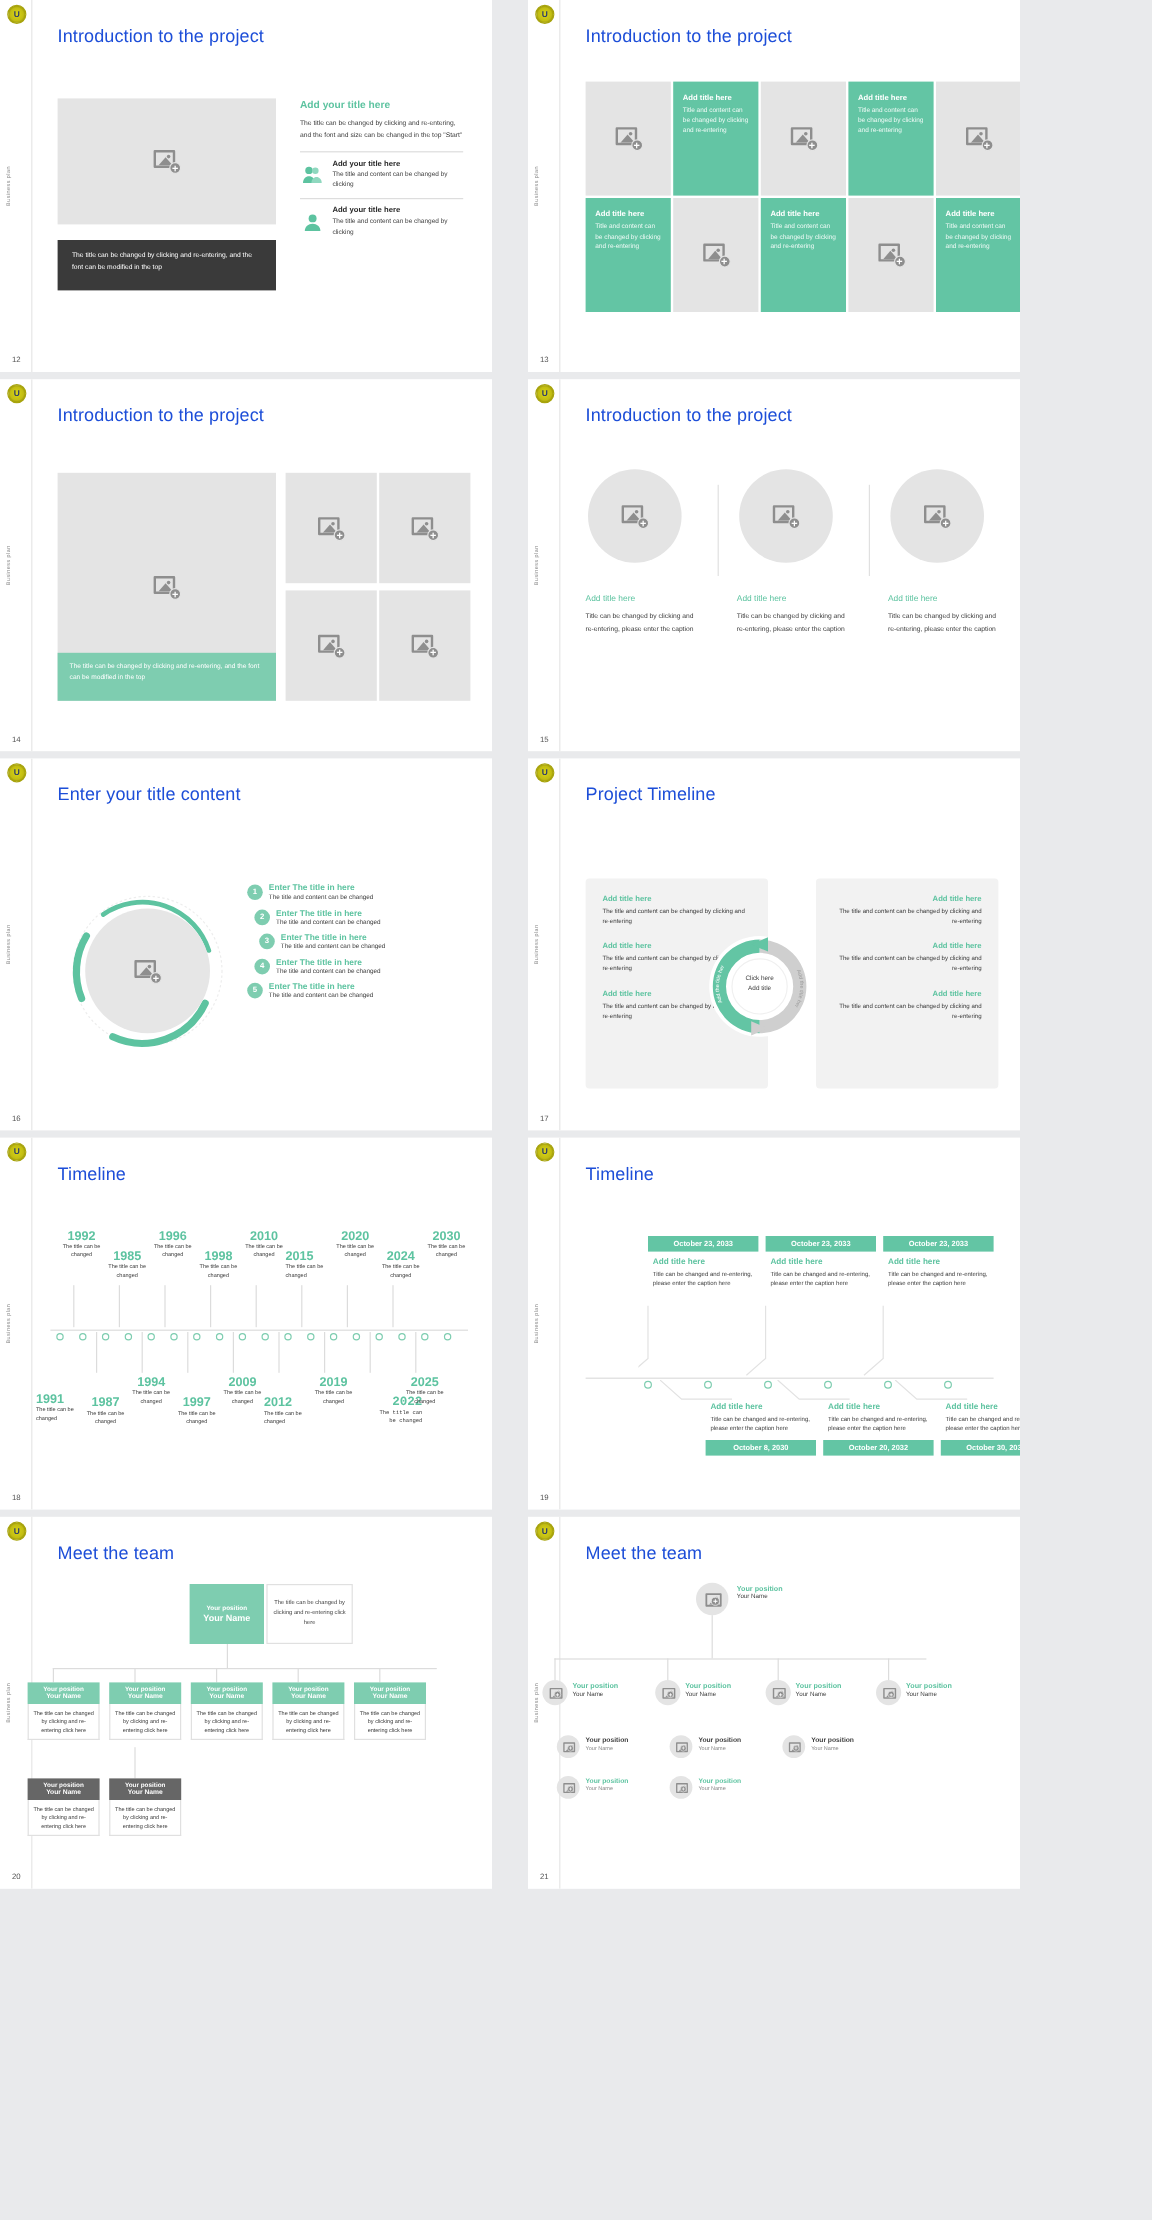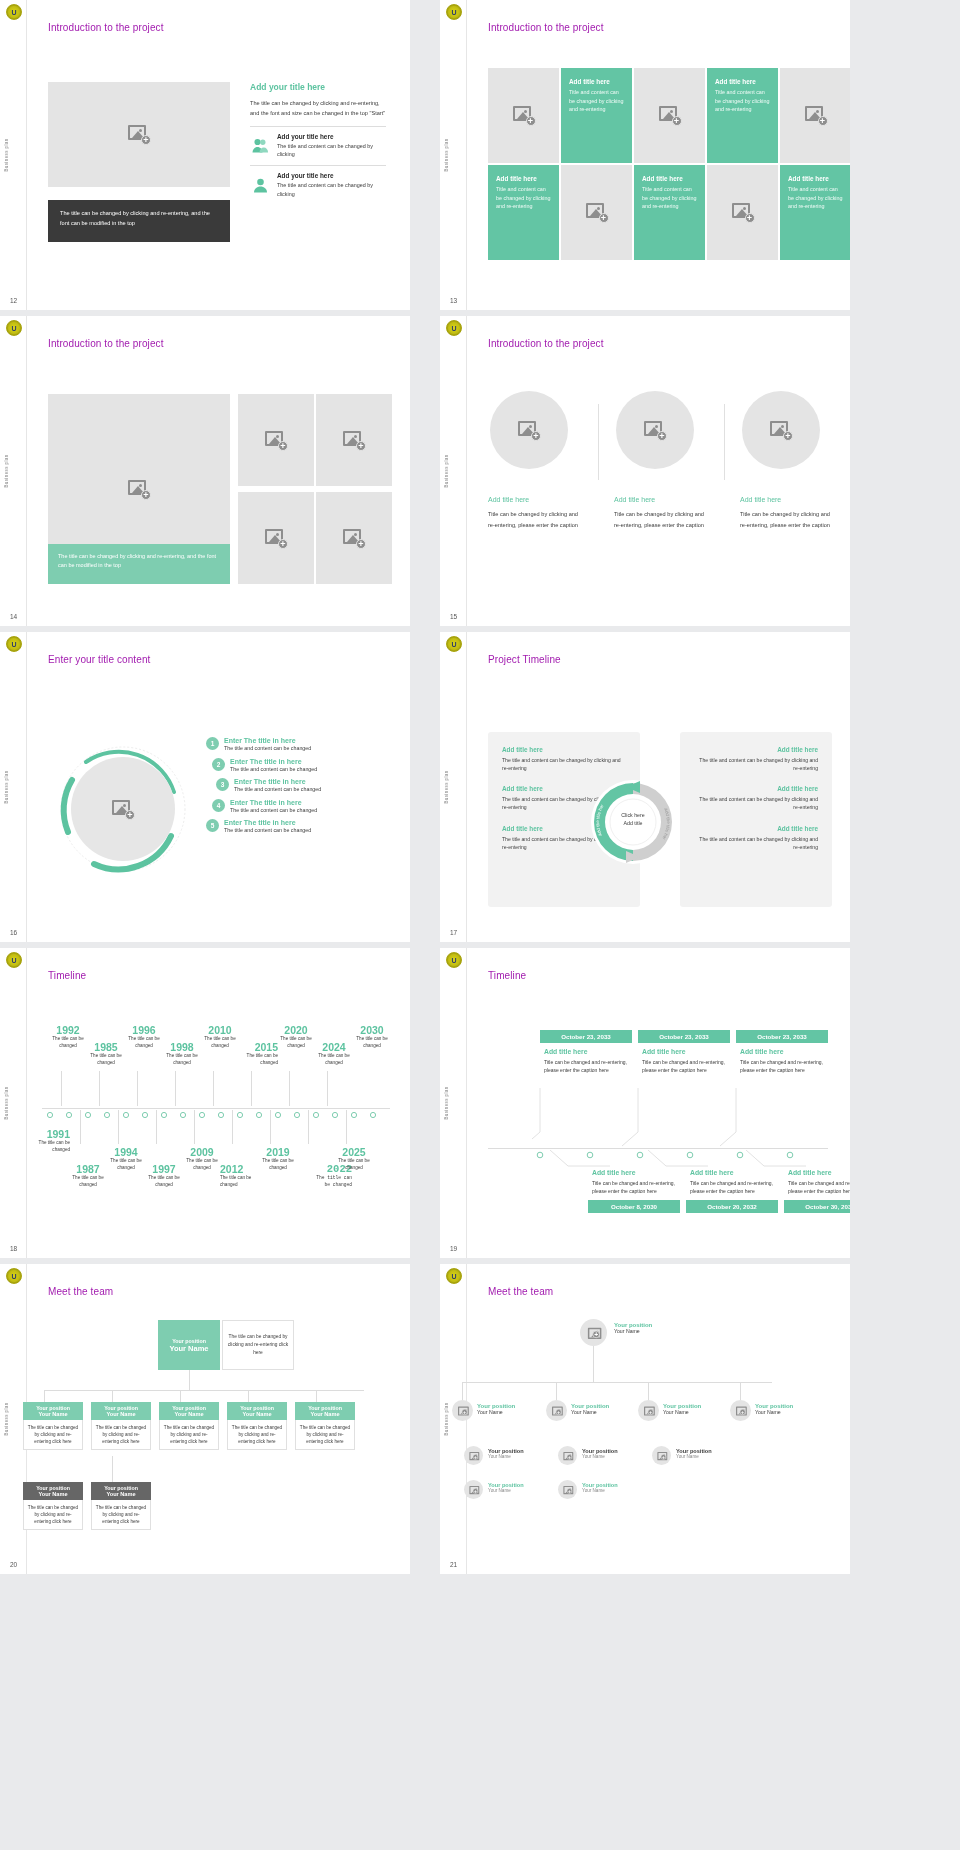--- a/index.html
+++ b/index.html
@@ -36,21 +36,21 @@
   }
   .sidelabel {
     position: absolute; left: 4px; top: 50%;
     transform: translateY(-50%) rotate(180deg);
     writing-mode: vertical-rl;
     font-size: 4.5px; color: #888; letter-spacing: .4px;
   }
   .pgnum { position: absolute; left: 10px; bottom: 6px; font-size: 6.5px; color: #555; }
   .stitle {
     position: absolute; left: 48px; top: 22px;
-    font-size: 10px; color: #a21caf; font-weight: 400; letter-spacing: .1px;
+    font-size: 15px; color: #1d4ed8; font-weight: 400; letter-spacing: .1px;
   }
   .ph {
     background: #e4e4e4; display: flex; align-items: center; justify-content: center;
   }
   .phicon { position: relative; width: 22px; height: 19px; }
   .phicon .fr {
     position: absolute; left: 0; top: 0; width: 18px; height: 15px;
     border: 2px solid #8e8e8e; border-radius: 1px; background: #e4e4e4;
     overflow: hidden;
   }
@@ -541,38 +541,38 @@
       <div class="tl-sub">The title can be changed</div>
     </div>
     <div style="position:absolute;left:162px;top:93px;width:40px;text-align:center;">
       <div class="tl-year">1998</div>
       <div class="tl-sub">The title can be changed</div>
     </div>
     <div style="position:absolute;left:200px;top:76px;width:40px;text-align:center;">
       <div class="tl-year">2010</div>
       <div class="tl-sub">The title can be changed</div>
     </div>
-    <div style="position:absolute;left:238px;top:93px;width:40px;text-align:right;">
+    <div style="position:absolute;left:238px;top:93px;width:40px;text-align:left;">
       <div class="tl-year">2015</div>
       <div class="tl-sub">The title can be changed</div>
     </div>
     <div style="position:absolute;left:276px;top:76px;width:40px;text-align:center;">
       <div class="tl-year">2020</div>
       <div class="tl-sub">The title can be changed</div>
     </div>
     <div style="position:absolute;left:314px;top:93px;width:40px;text-align:center;">
       <div class="tl-year">2024</div>
       <div class="tl-sub">The title can be changed</div>
     </div>
     <div style="position:absolute;left:352px;top:76px;width:40px;text-align:center;">
       <div class="tl-year">2030</div>
       <div class="tl-sub">The title can be changed</div>
     </div>
 
-    <div style="position:absolute;left:30px;top:180px;width:40px;text-align:right;">
+    <div style="position:absolute;left:30px;top:212px;width:40px;text-align:left;">
       <div class="tl-year">1991</div>
       <div class="tl-sub">The title can be changed</div>
     </div>
     <div style="position:absolute;left:68px;top:215px;width:40px;text-align:center;">
       <div class="tl-year">1987</div>
       <div class="tl-sub">The title can be changed</div>
     </div>
     <div style="position:absolute;left:106px;top:198px;width:40px;text-align:center;">
       <div class="tl-year">1994</div>
       <div class="tl-sub">The title can be changed</div>

